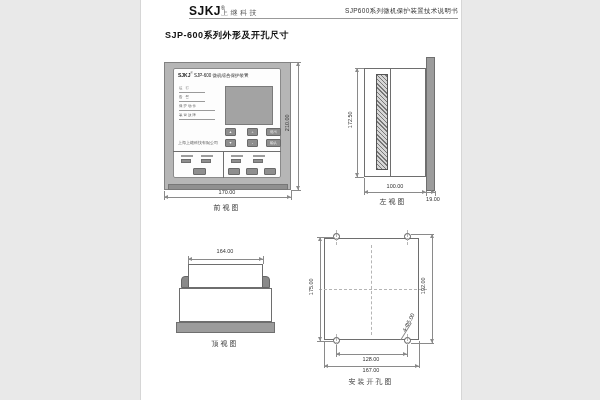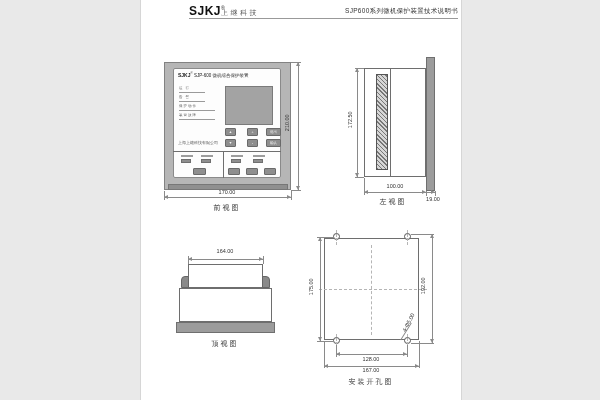--- a/index.html
+++ b/index.html
@@ -73,20 +73,21 @@
 </head>
 <body>
 
 <div class="stage">
   <div class="paper">
 
     <div class="logo"><span>SJKJ</span><span class="reg">®</span></div>
     <div class="companyname">上继科技</div>
     <div class="doctitle">SJP600系列微机保护装置技术说明书</div>
     <div class="headrule"></div>
+    <div class="pagetitle">SJP-600系列外形及开孔尺寸</div>
 
     <div class="box bezel" style="left:23px;top:62px;width:127px;height:128px;"></div>
     <div class="box face" style="left:32px;top:68px;width:108px;height:110px;"></div>
     <div class="pheader">
       <span class="pbrand">SJKJ</span><span class="preg">®</span>
       <span>SJP-600 微机综合保护装置</span>
     </div>
     <div class="ind" style="left:38px;top:87px;width:26px;">运 行</div>
     <div class="ind" style="left:38px;top:96px;width:26px;">告 警</div>
     <div class="ind" style="left:38px;top:105px;width:36px;">保护动作</div>

